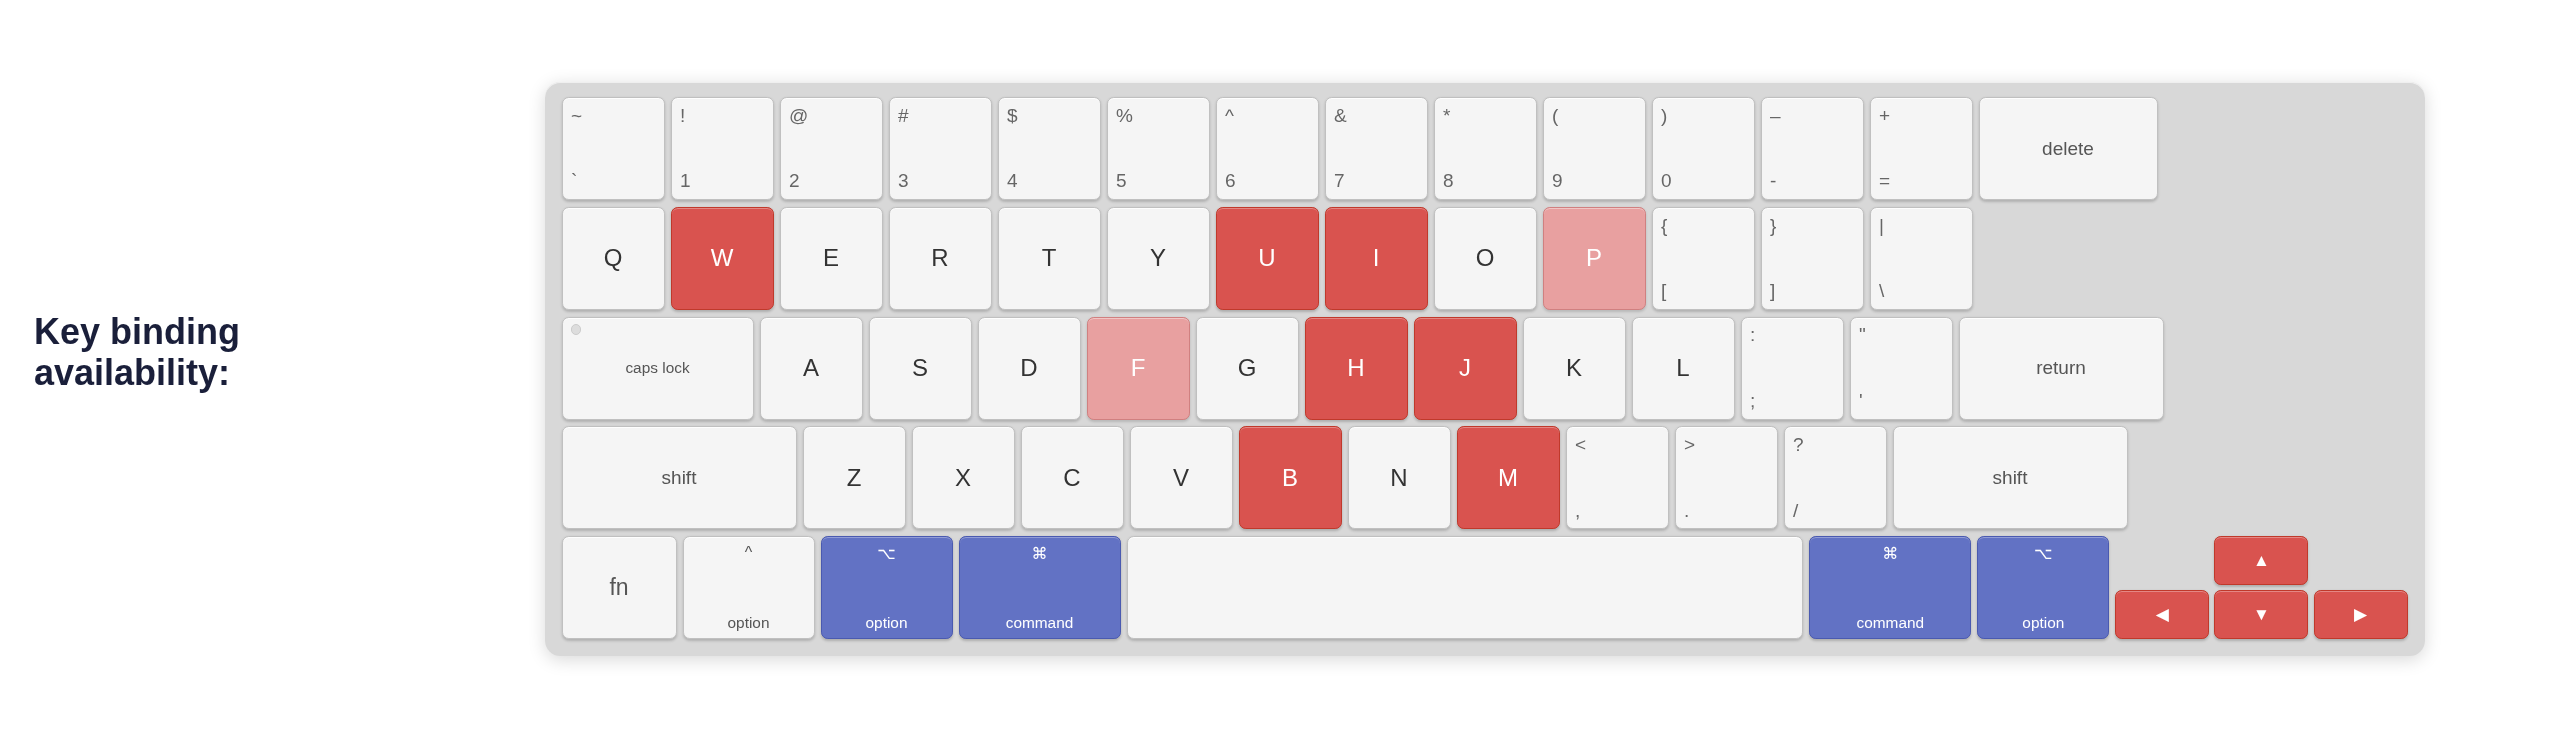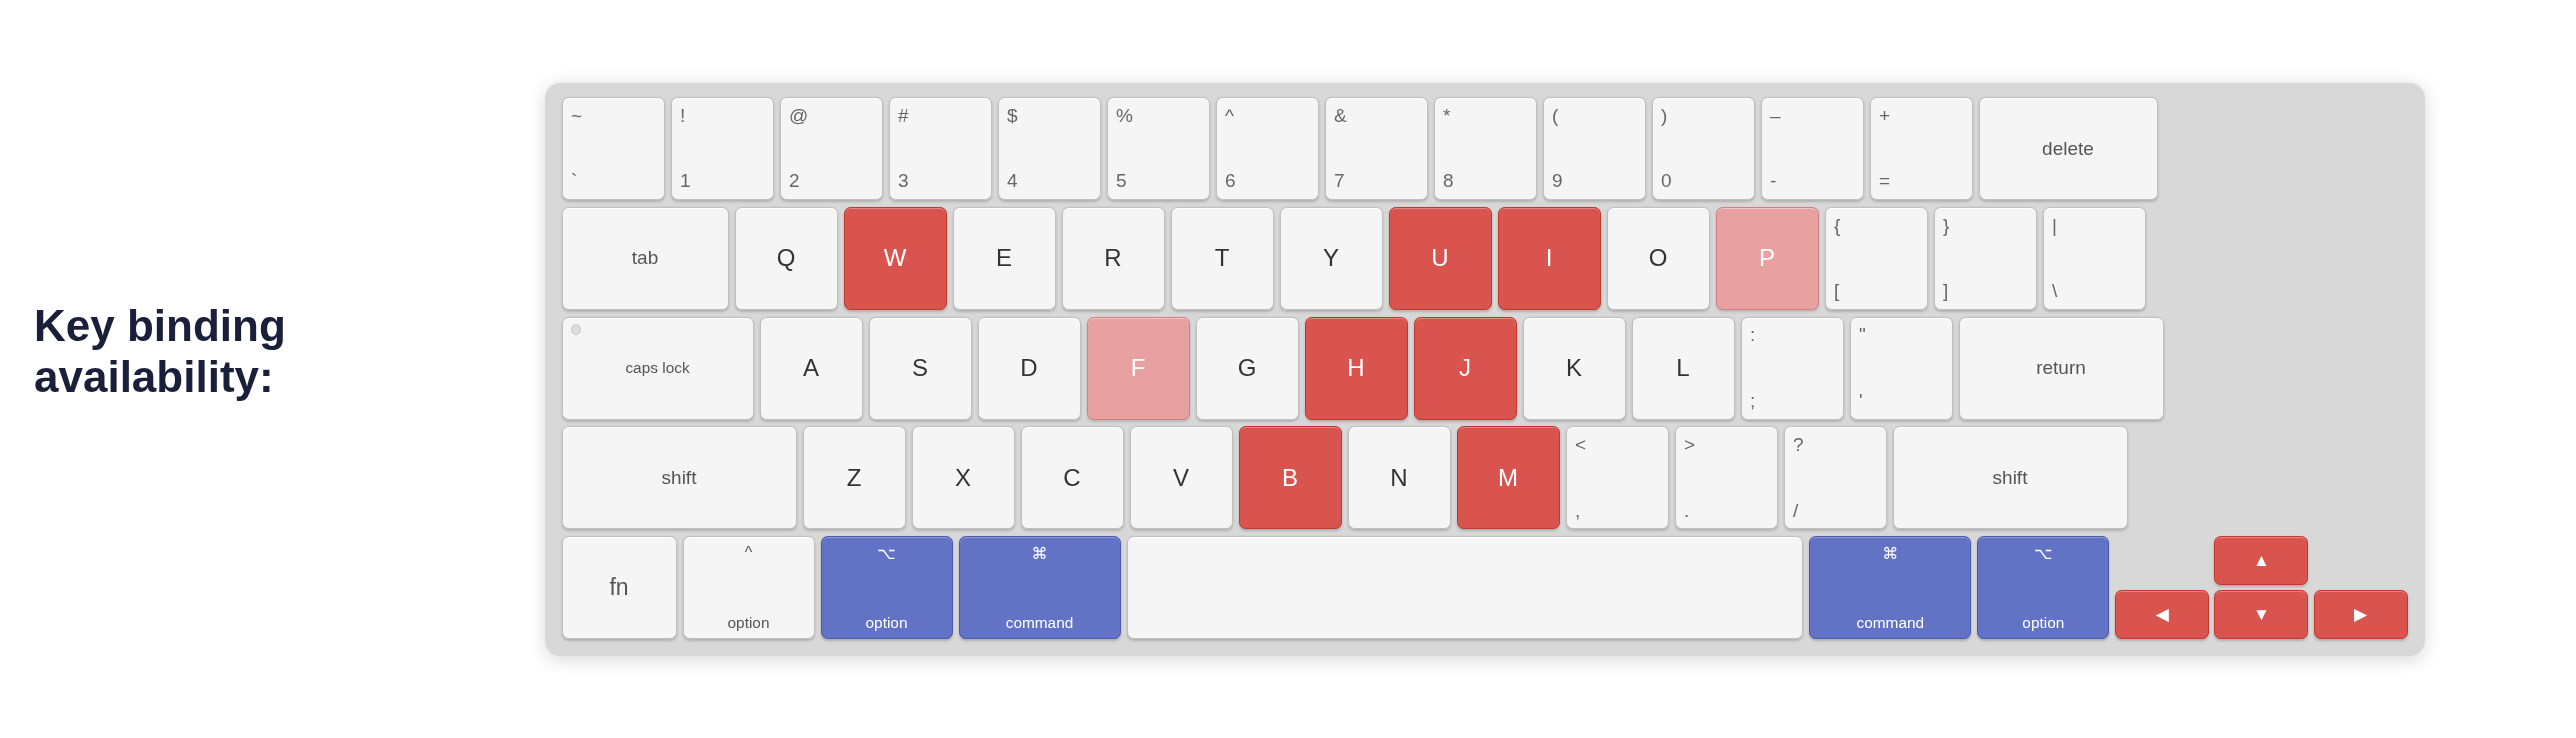--- a/index.html
+++ b/index.html
@@ -14,21 +14,21 @@
       overflow: hidden;
     }
 
     .left-panel {
       width: 393px;
       padding: 51px 34px;
       flex-shrink: 0;
     }
 
     .left-panel h1 {
-      font-size: 44px;
+      font-size: 36px;
       font-weight: 800;
       color: #1a1f3a;
       line-height: 1.15;
       margin-bottom: 34px;
     }
 
     .left-panel ul {
       list-style: disc;
       padding-left: 44px;
     }
@@ -211,23 +211,20 @@
       <div class="key w-1 num-row-key">
         <span class="corner-tl">+</span>
           <span class="corner-bl">=</span>
       </div>
       <div class="key w-delete">
         <span class="main-label" style="font-size:19px;font-weight:400;color:#555;">delete</span>
       </div>
     </div>
 
     <div class="key-row">
-      <div class="key w-tab">
-        <span class="main-label" style="font-size:19px;font-weight:400;color:#555;">tab</span>
-      </div>
       <div class="key w-1">
         <span class="main-label">Q</span>
       </div>
       <div class="key w-1 key-red">
         <span class="main-label">W</span>
       </div>
       <div class="key w-1">
         <span class="main-label">E</span>
       </div>
       <div class="key w-1">

